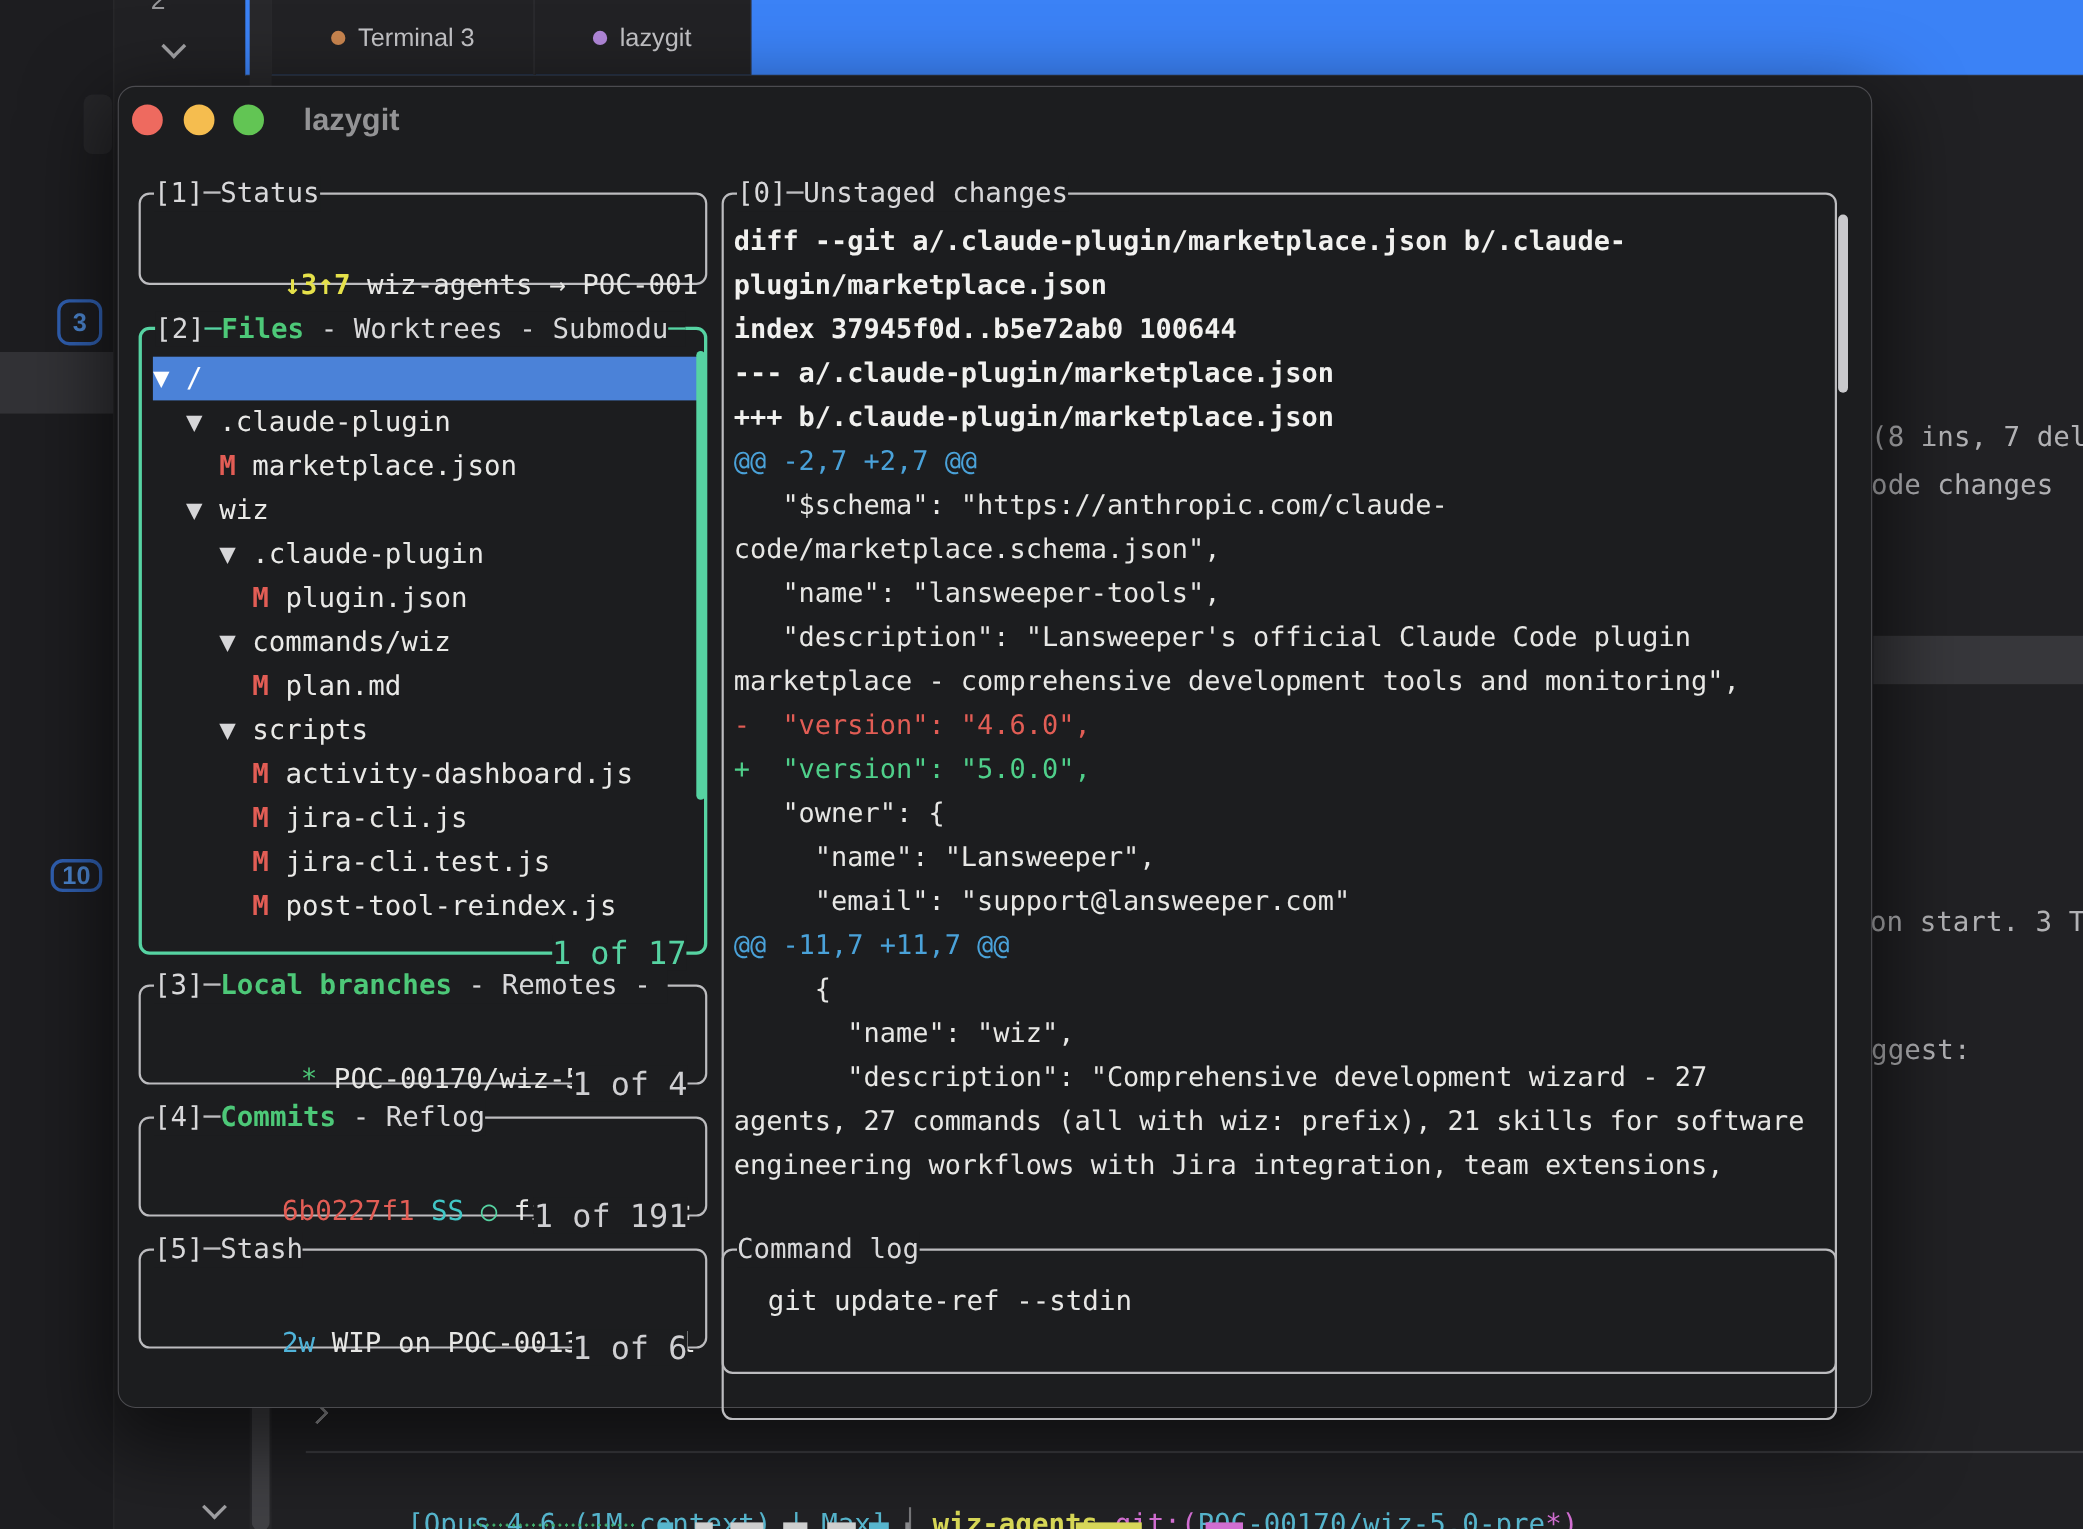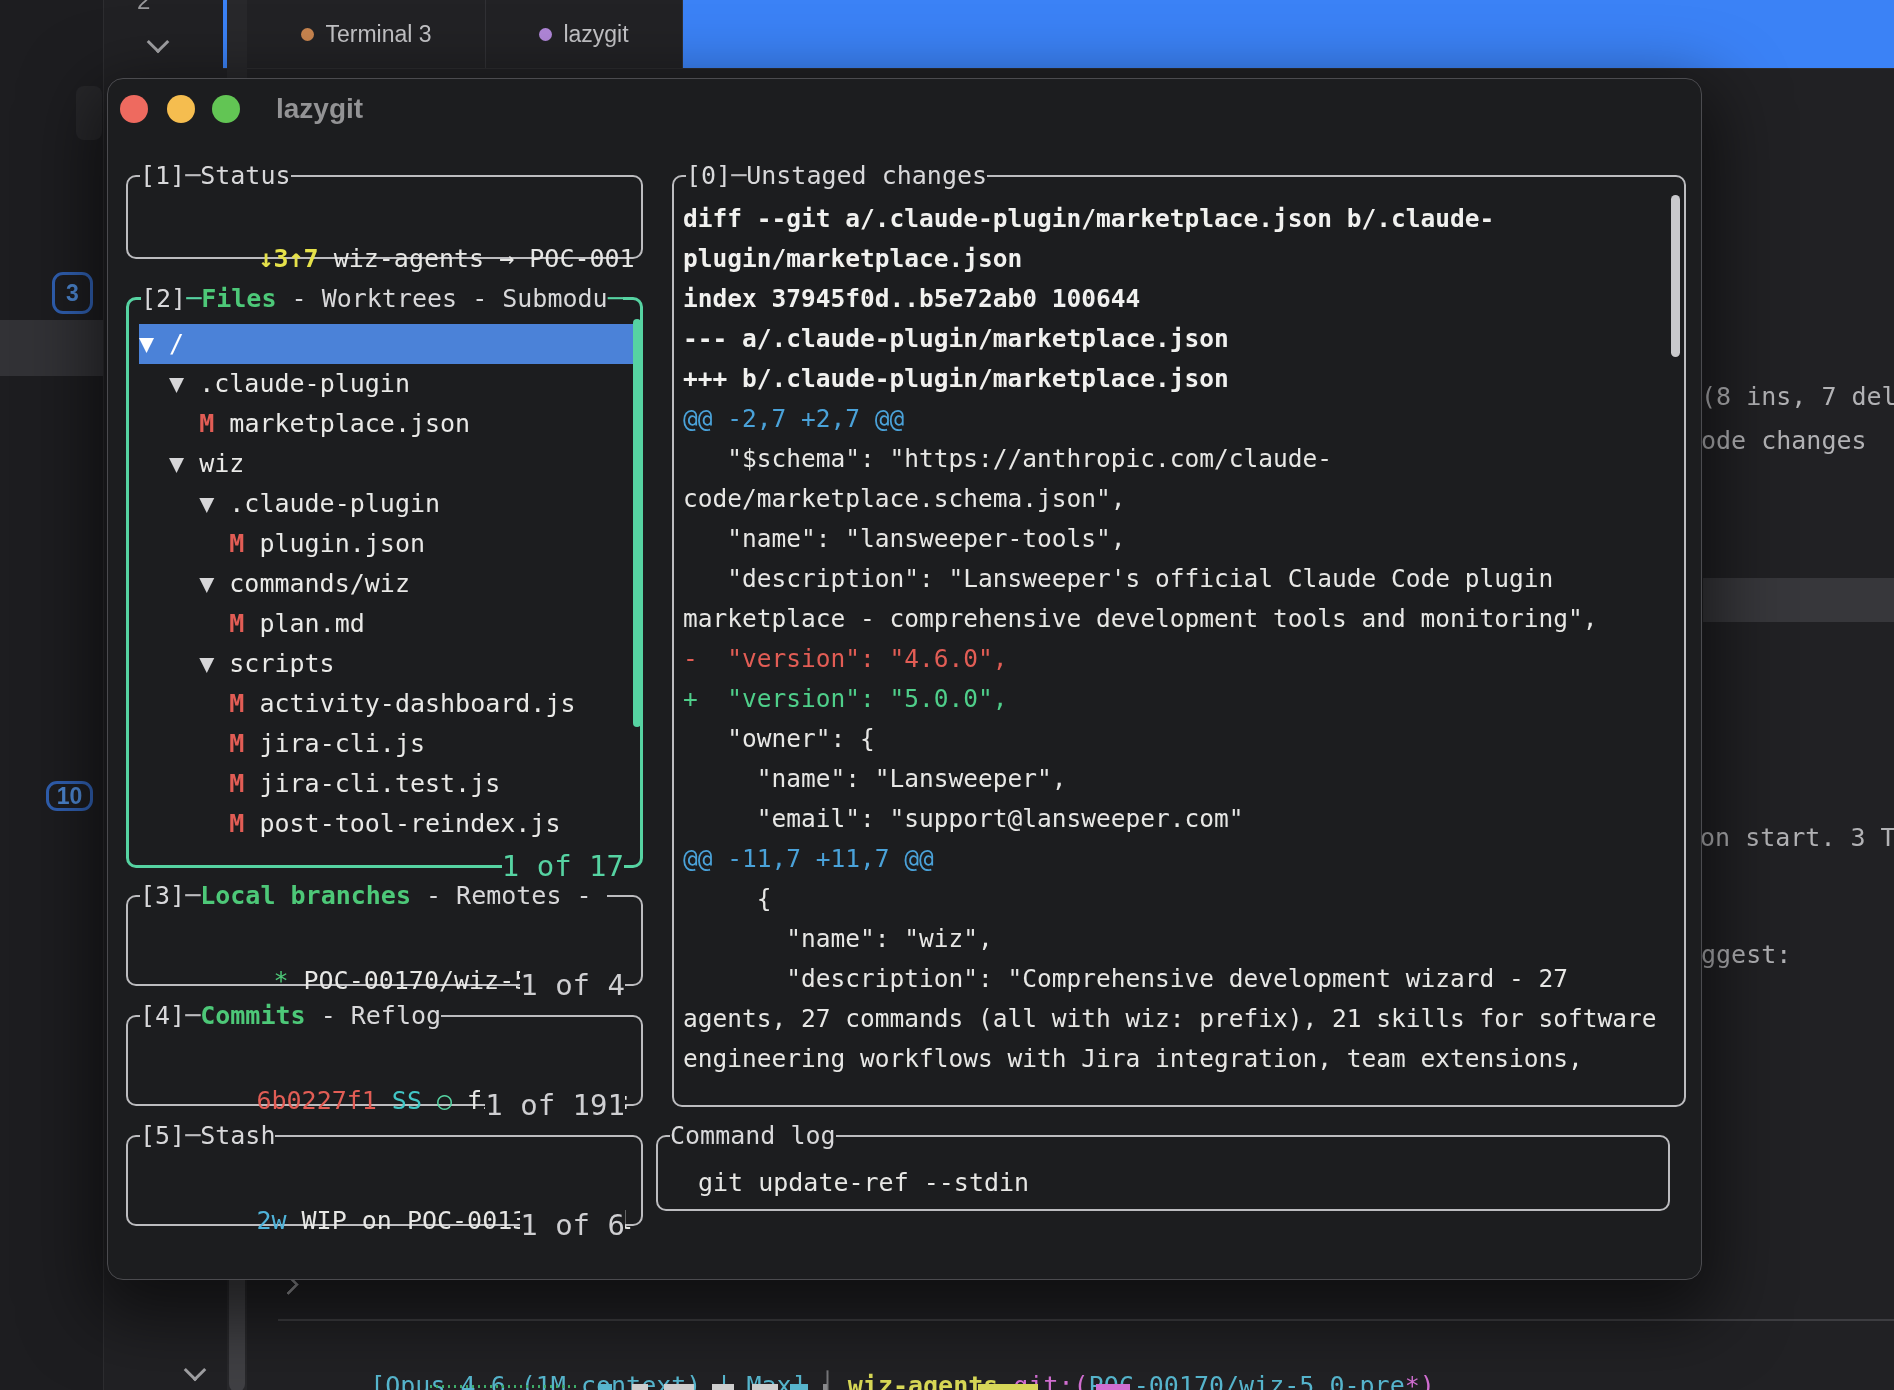--- a/index.html
+++ b/index.html
@@ -195,26 +195,26 @@
     </div>
 
     <div class="panel" style="left:18px;top:1056px;width:517px;height:91px;">
       <div class="plabel"><span>[5]</span><span class="dash-w">─</span><span>Stash</span></div>
       <div class="pcontent" style="top:24px;left:8px;">
         <span class="cyan">2w</span><span class="gap-l">WIP on POC-00135/quill-agent-a</span>
       </div>
       <div class="pcount">1 of 6</div>
     </div>
 
-    <div class="panel" style="left:564px;top:96px;width:1014px;height:932px;">
+    <div class="panel" style="left:548px;top:96px;width:1014px;height:1116px;">
       <div class="plabel"><span>[0]</span><span class="dash-w">─</span><span>Unstaged changes</span></div>
       <div class="pcontent diffbox"><div class="dh">diff --git a/.claude-plugin/marketplace.json b/.claude-</div><div class="dh">plugin/marketplace.json</div><div class="dh">index 37945f0d..b5e72ab0 100644</div><div class="dh">--- a/.claude-plugin/marketplace.json</div><div class="dh">+++ b/.claude-plugin/marketplace.json</div><div class="dx">@@ -2,7 +2,7 @@</div><div class="dc">   "$schema": "https://anthropic.com/claude-</div><div class="dc">code/marketplace.schema.json",</div><div class="dc">   "name": "lansweeper-tools",</div><div class="dc">   "description": "Lansweeper's official Claude Code plugin</div><div class="dc">marketplace - comprehensive development tools and monitoring",</div><div class="dd">-  "version": "4.6.0",</div><div class="da">+  "version": "5.0.0",</div><div class="dc">   "owner": {</div><div class="dc">     "name": "Lansweeper",</div><div class="dc">     "email": "support@lansweeper.com"</div><div class="dx">@@ -11,7 +11,7 @@</div><div class="dc">     {</div><div class="dc">       "name": "wiz",</div><div class="dc">       "description": "Comprehensive development wizard - 27</div><div class="dc">agents, 27 commands (all with wiz: prefix), 21 skills for software</div><div class="dc">engineering workflows with Jira integration, team extensions,</div></div>
     </div>
     <div class="diff-sb"></div>
 
-    <div class="panel" style="left:548px;top:1056px;width:1014px;height:76px;">
+    <div class="panel" style="left:548px;top:1056px;width:1014px;height:114px;">
       <div class="plabel">Command log</div>
       <div class="pcontent cmd-line" style="top:26px;">git update-ref --stdin</div>
     </div>
 
   </div>
 
 </div>
 
 </body></html>

